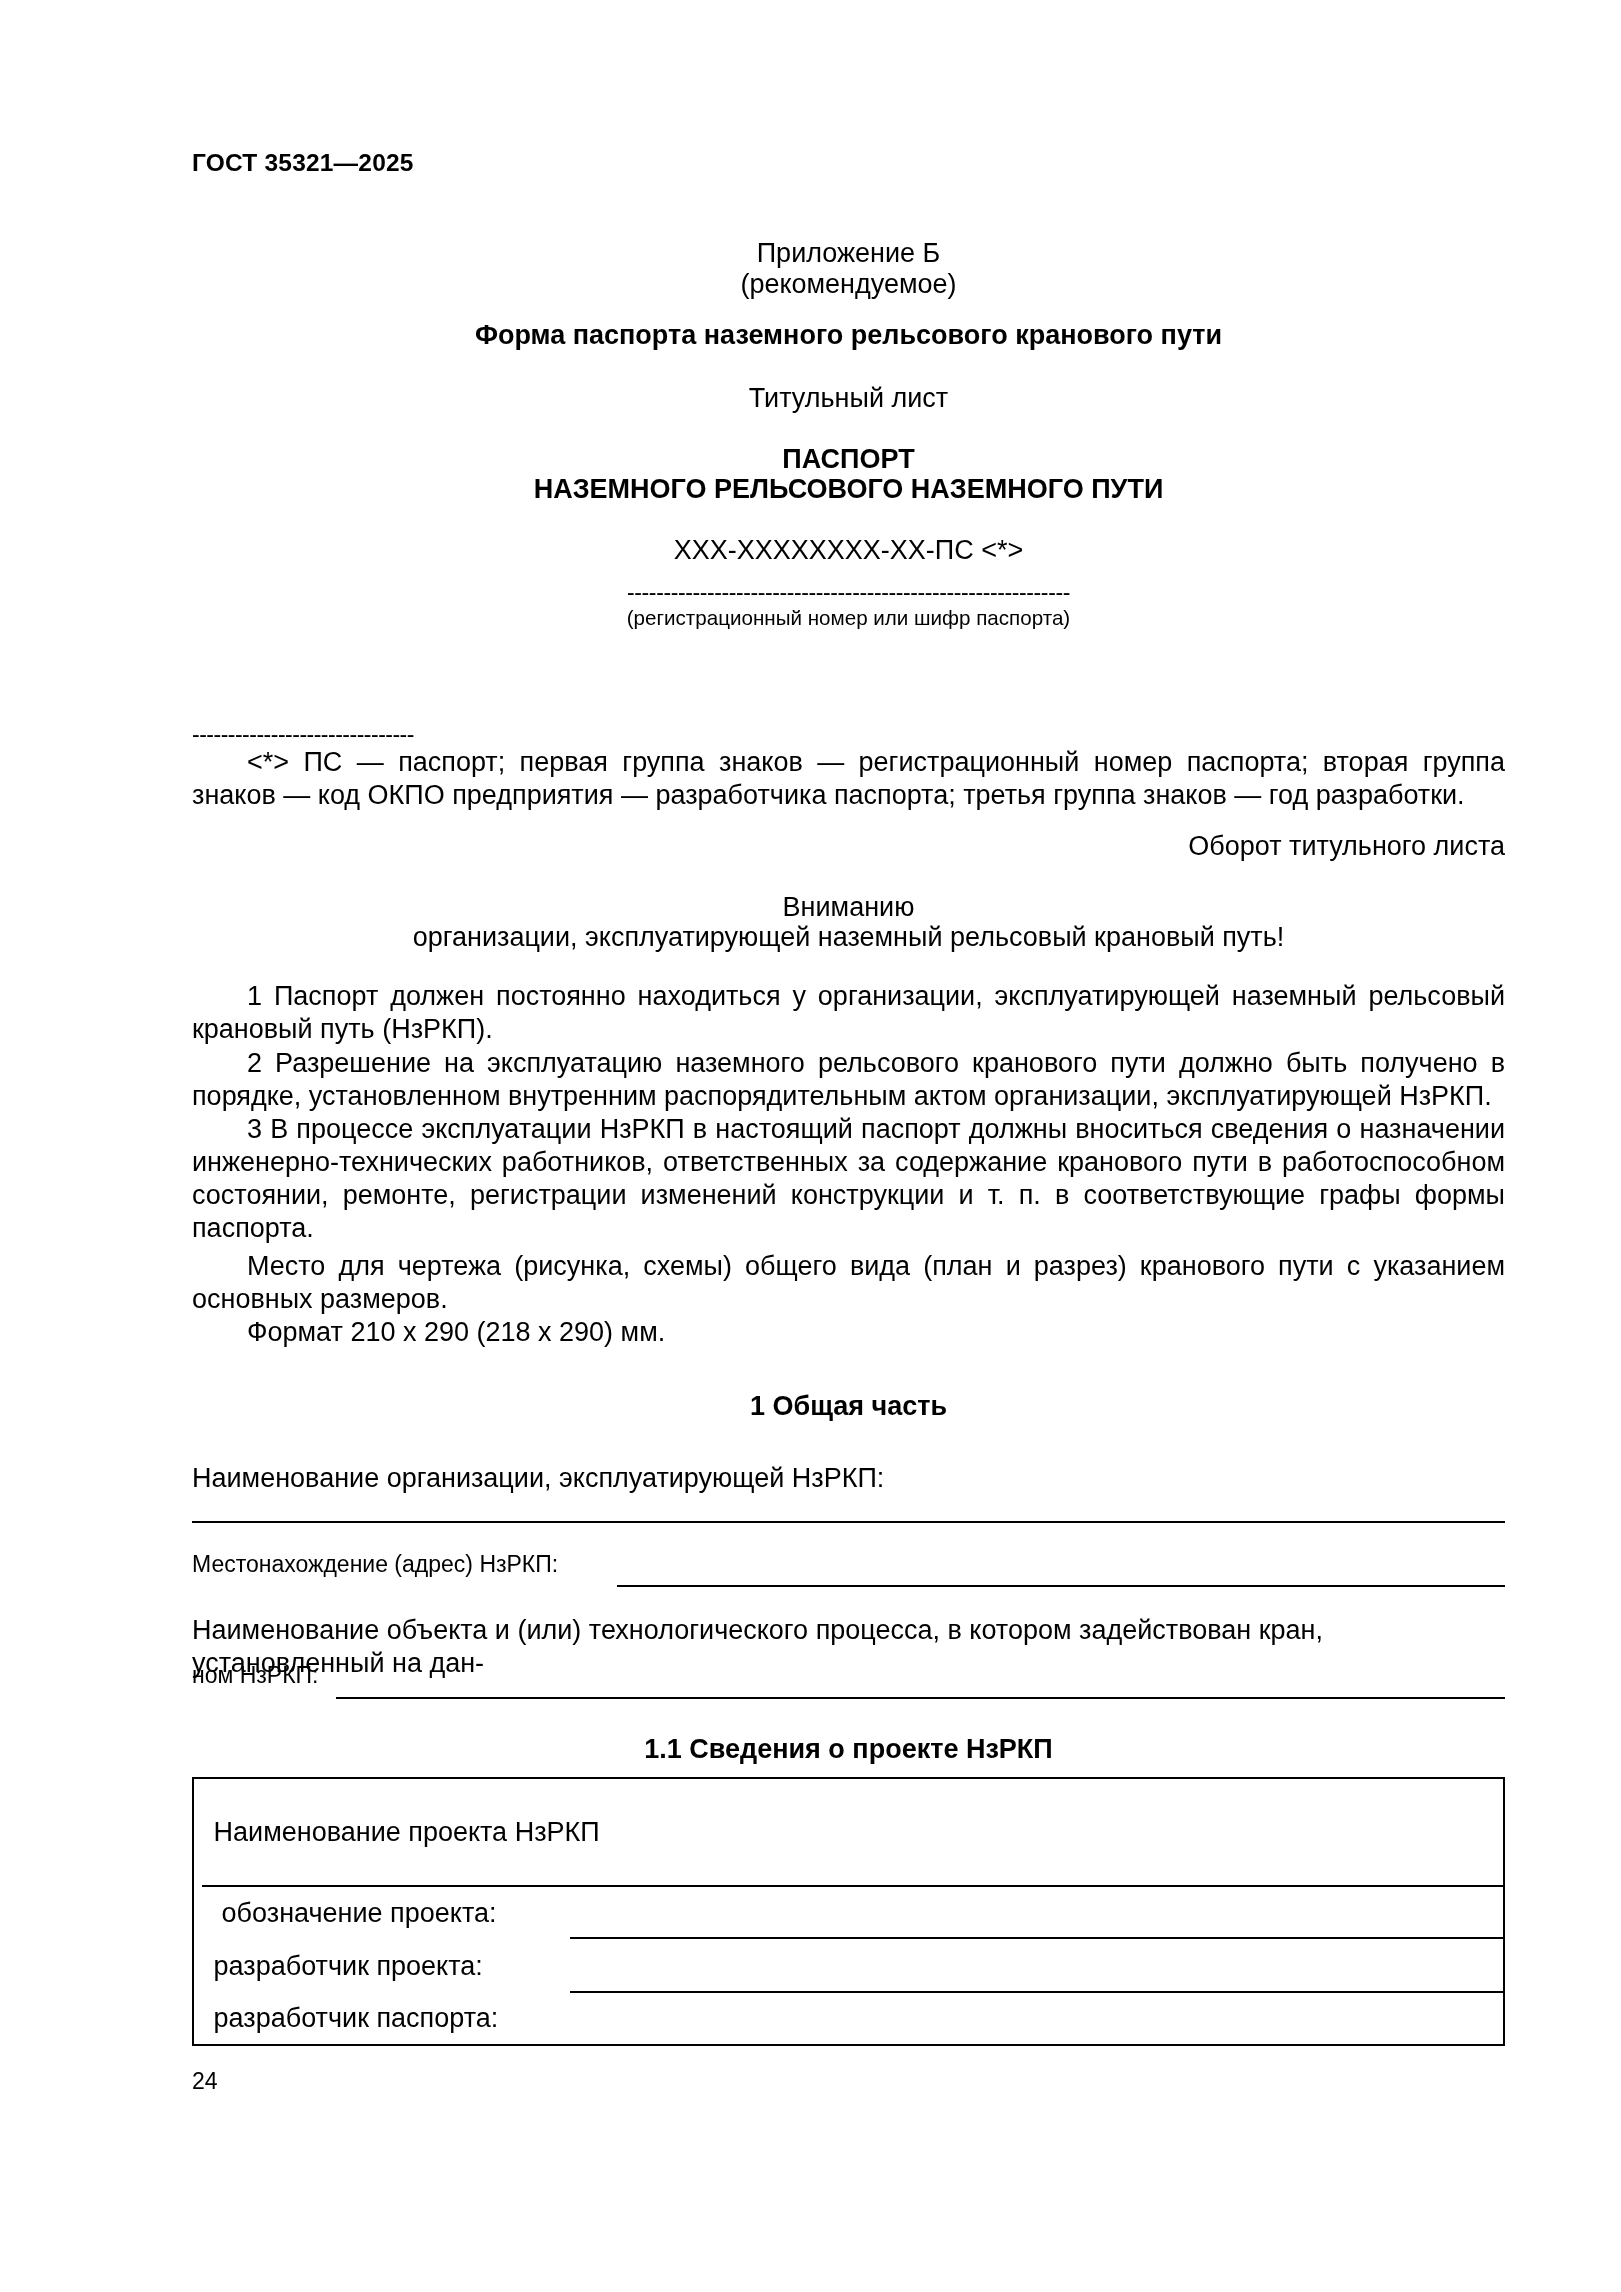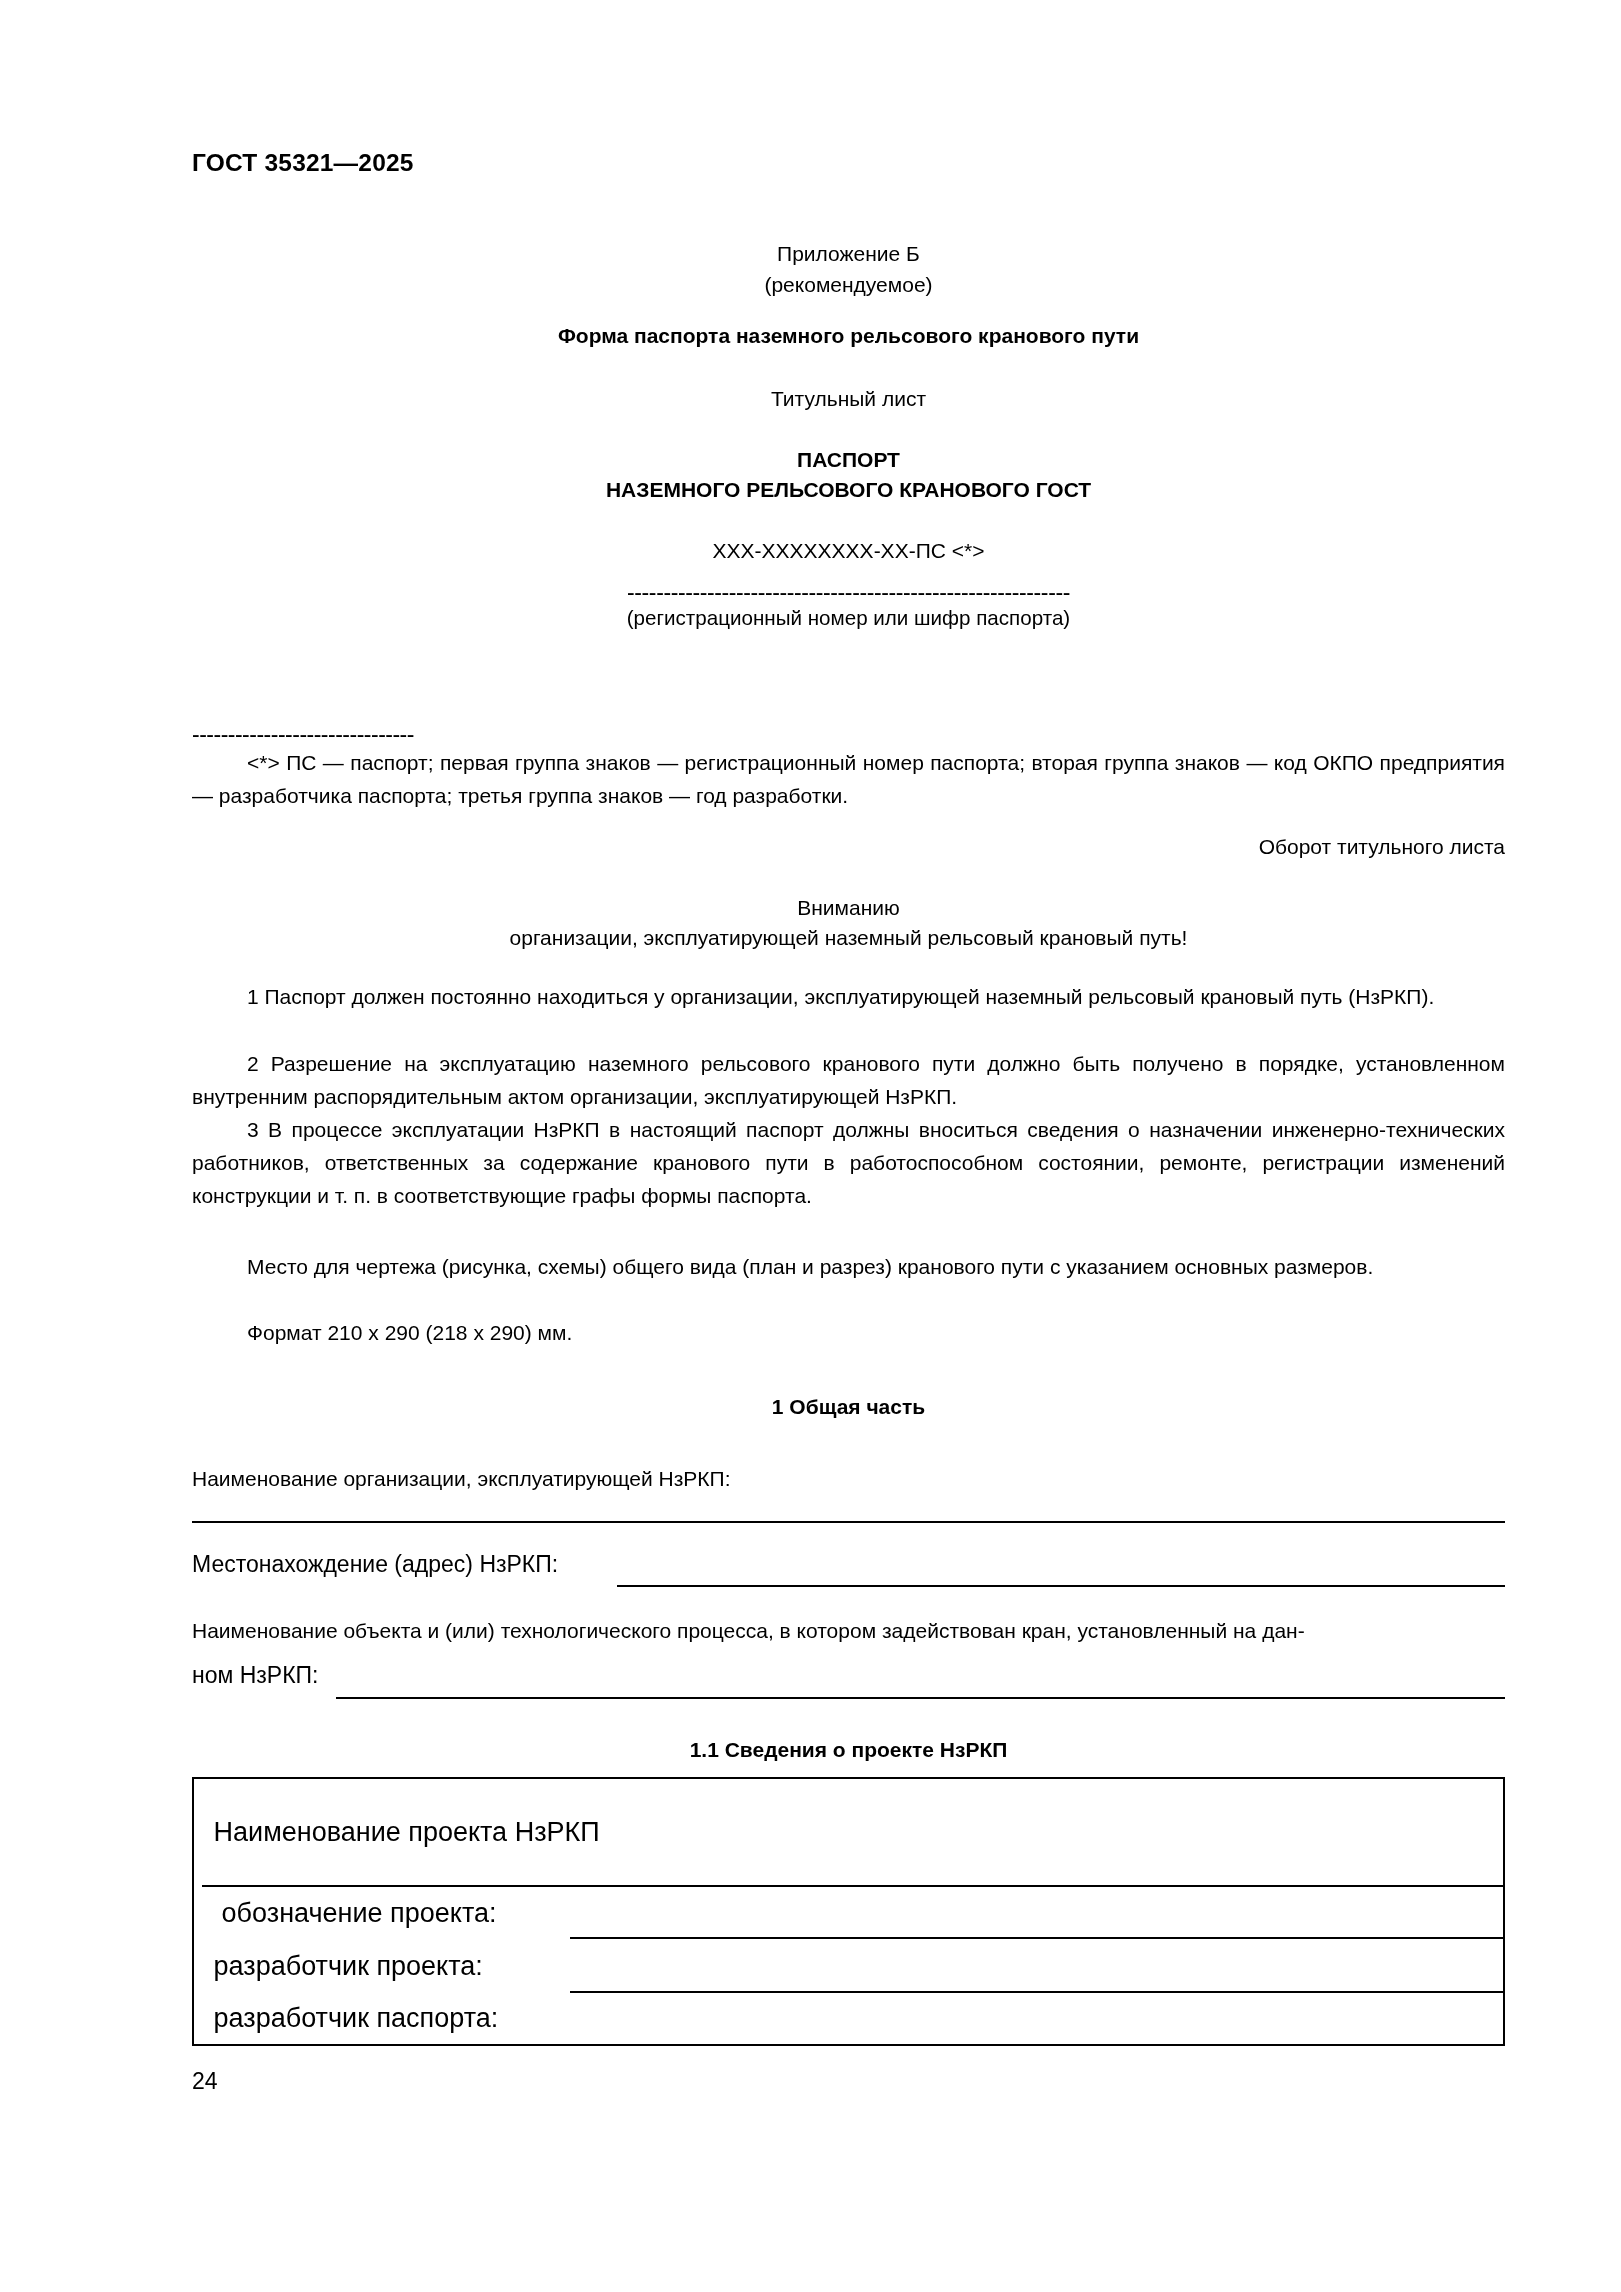--- a/index.html
+++ b/index.html
@@ -38,21 +38,21 @@
   }
   .right {
     text-align: right;
   }
   .just {
     text-align: justify;
     text-align-last: left;
   }
   .blk {
     position: absolute;
-    font-size: 21px;
+    font-size: 27px;
     line-height: 33px;
   }
   .bold {
     font-weight: bold;
   }
 
   
   .dash-rule {
     font-size: 23px;
     line-height: 19.6px;
@@ -138,21 +138,21 @@
   <div class="running-head">ГОСТ 35321—2025</div>
 
   <div class="blk center" style="left:192px; top:237px; width:1313px;">Приложение Б</div>
   <div class="blk center bold" style="left:192px; top:319px; width:1313px;">Форма паспорта наземного рельсового кранового пути</div>
 
   <div class="blk center" style="left:192px; top:268px; width:1313px;">(рекомендуемое)</div>
 
   <div class="blk center" style="left:192px; top:382px; width:1313px;">Титульный лист</div>
 
   <div class="blk center bold" style="left:192px; top:443px; width:1313px;">ПАСПОРТ</div>
-  <div class="blk center bold" style="left:192px; top:473px; width:1313px;">НАЗЕМНОГО РЕЛЬСОВОГО КРАНОВОГО ГОСТ</div>
+  <div class="blk center bold" style="left:192px; top:473px; width:1313px;">НАЗЕМНОГО РЕЛЬСОВОГО НАЗЕМНОГО ПУТИ</div>
 
   <div class="blk center" style="left:192px; top:534px; width:1313px;">ХХХ-ХХХХХХХХ-ХХ-ПС &lt;*&gt;</div>
   <div class="blk center dash-rule" style="left:192px; top:583px; width:1313px;">-------------------------------------------------------------</div>
   <div class="blk center" style="left:192px; top:601px; width:1313px; font-size:20.6px;">(регистрационный номер или шифр паспорта)</div>
 
   <div class="fn-dash">-------------------------------</div>
 
   <div class="blk just" style="left:192px; top:746px; width:1313px; text-indent:55px;">&lt;*&gt; ПС — паспорт; первая группа знаков — регистрационный номер паспорта; вторая группа знаков — код ОКПО предприятия — разработчика паспорта; третья группа знаков — год разработки.</div>
 
   <div class="blk right" style="left:192px; top:830px; width:1313px;">Оборот титульного листа</div>

